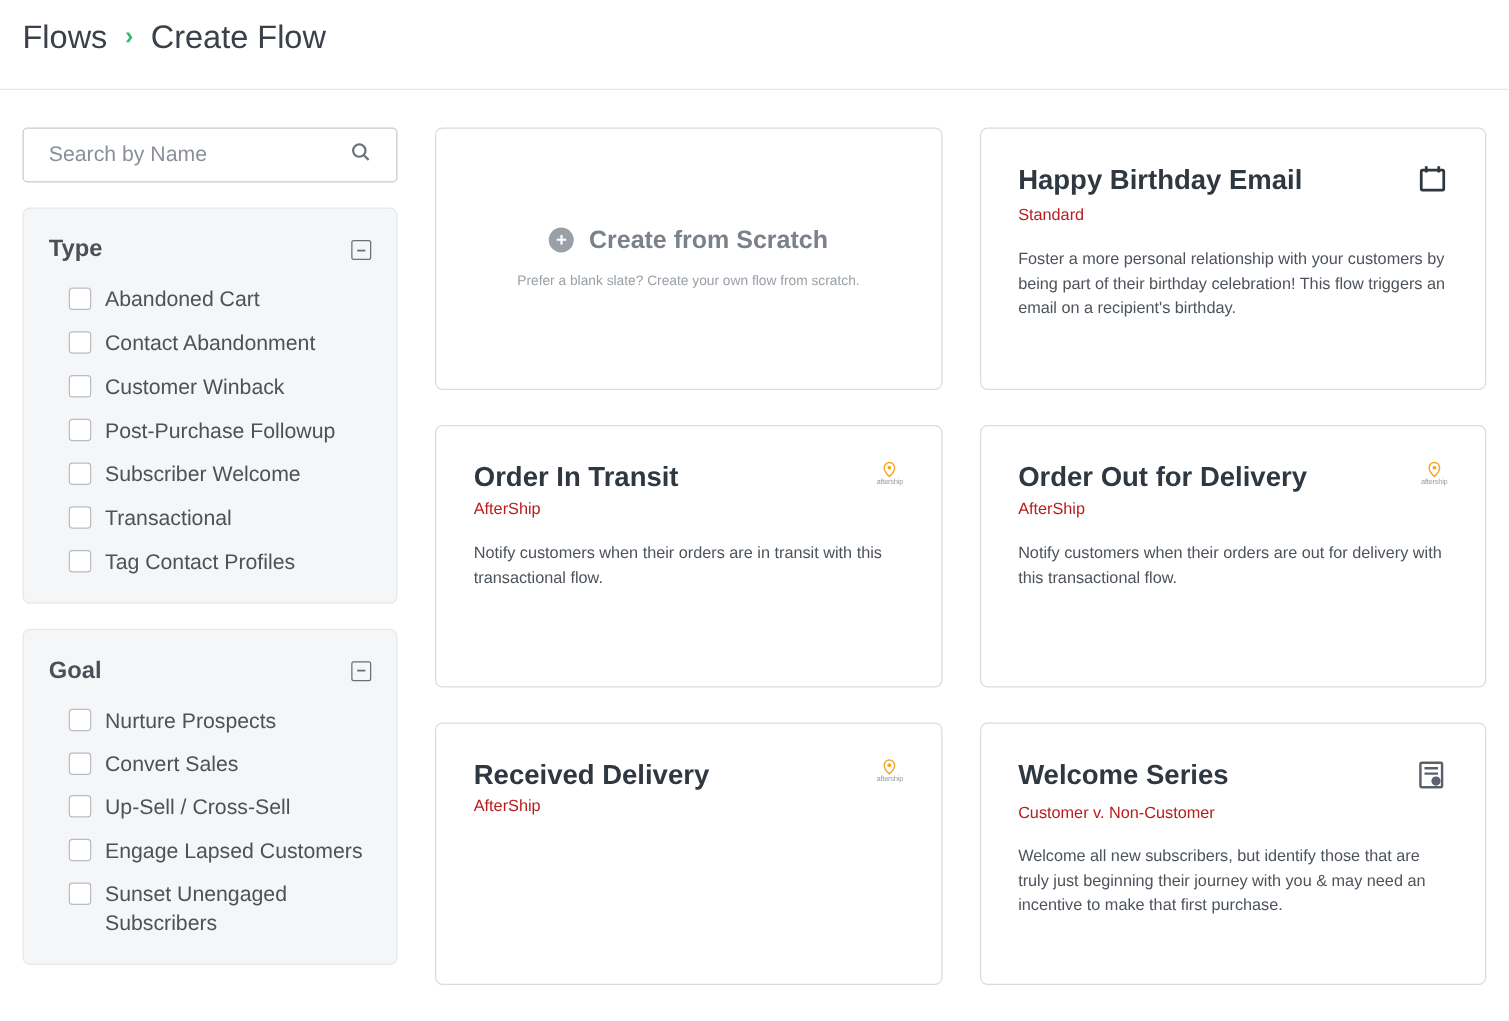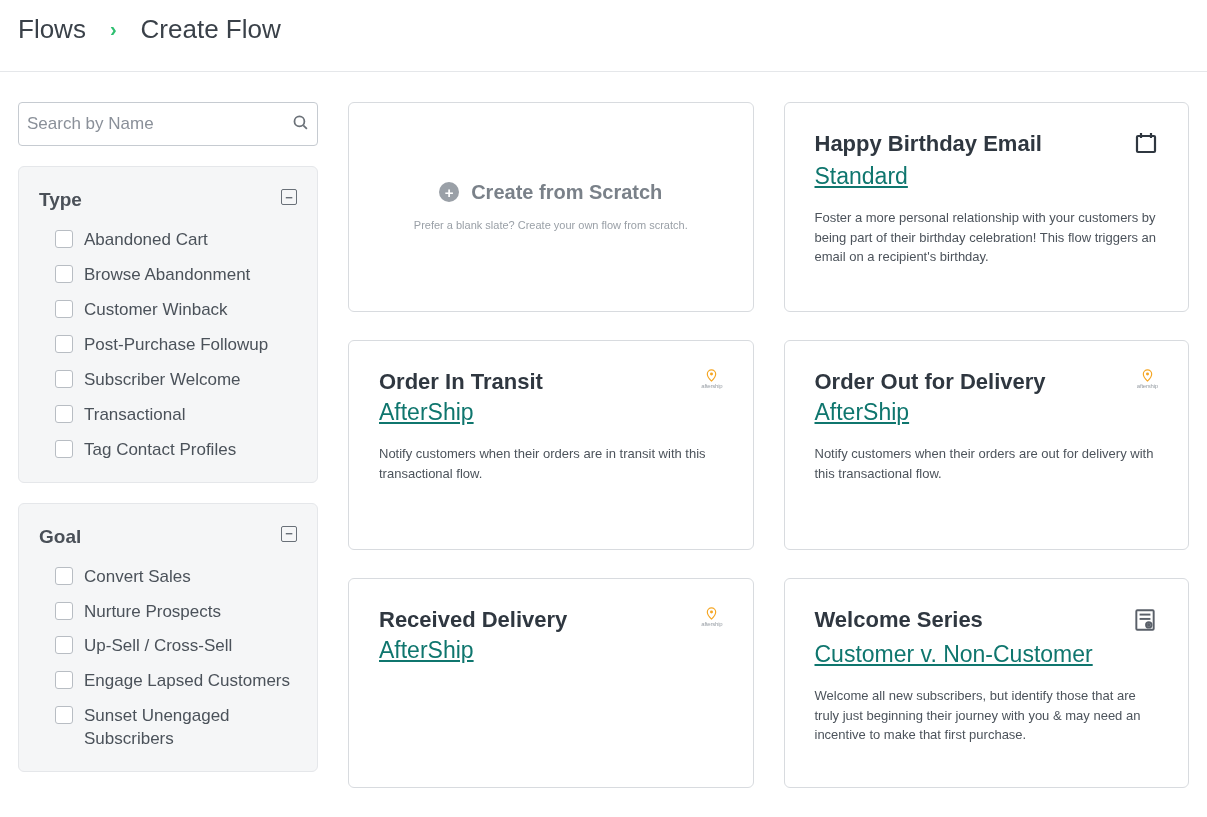--- a/index.html
+++ b/index.html
@@ -11,21 +11,21 @@
   }
   .header {
     padding: 14px 18px 26px 18px;
     border-bottom: 1px solid #e5e7ea;
   }
   .breadcrumb {
     font-size: 26px;
     font-weight: 400;
     display: flex;
     align-items: center;
-    gap: 24px;
+    gap: 14px;
     color: #3a4149;
   }
   .breadcrumb .sep {
     color: #2fbf71;
     font-size: 20px;
     font-weight: 600;
   }
   .main {
     display: flex;
     padding: 30px 18px 0 18px;
@@ -34,21 +34,21 @@
   }
   .sidebar {
     width: 300px;
     flex: 0 0 300px;
   }
   .search-box {
     display: flex;
     align-items: center;
     border: 1px solid #c6cbd1;
     border-radius: 4px;
-    padding: 0 8px;
+    padding: 0 20px;
     height: 44px;
     background: #fff;
     margin-bottom: 20px;
   }
   .search-box input {
     border: none;
     outline: none;
     flex: 1;
     font-size: 17px;
     color: #555;
@@ -59,21 +59,21 @@
   .filter-group {
     background: #f5f6f7;
     border: 1px solid #e5e7ea;
     border-radius: 6px;
     padding: 22px 20px 20px 20px;
     margin-bottom: 20px;
   }
   .filter-header {
     display: flex;
     justify-content: space-between;
-    align-items: flex-start;
+    align-items: center;
     margin-bottom: 18px;
   }
   .filter-header h3 {
     font-size: 19px;
     font-weight: 600;
     color: #4a5058;
   }
   .collapse-icon {
     width: 16px;
     height: 16px;
@@ -164,24 +164,23 @@
     justify-content: space-between;
     align-items: flex-start;
     margin-bottom: 4px;
   }
   .card-title {
     font-size: 22px;
     font-weight: 600;
     color: #2f3740;
   }
   .card-sub {
-    font-size: 23px;
-    color: #0f766e;
+    font-size: 13px;
+    color: #b91c1c;
     margin-bottom: 18px;
-    text-decoration: underline;
   }
   .card-desc {
     font-size: 13px;
     color: #4c535b;
     line-height: 1.5;
   }
   .card-icon {
     color: #2f3740;
     flex-shrink: 0;
     margin-left: 10px;
@@ -233,21 +232,21 @@
         <h3>Type</h3>
         <div class="collapse-icon">−</div>
       </div>
       <div id="type-items">
           <div class="filter-item">
             <div class="checkbox"></div>
             <span>Abandoned Cart</span>
           </div>
           <div class="filter-item">
             <div class="checkbox"></div>
-            <span>Browse Abandonment</span>
+            <span>Contact Abandonment</span>
           </div>
           <div class="filter-item">
             <div class="checkbox"></div>
             <span>Customer Winback</span>
           </div>
           <div class="filter-item">
             <div class="checkbox"></div>
             <span>Post-Purchase Followup</span>
           </div>
           <div class="filter-item">
@@ -266,25 +265,25 @@
     </div>
 
     <div class="filter-group">
       <div class="filter-header">
         <h3>Goal</h3>
         <div class="collapse-icon">−</div>
       </div>
       <div id="goal-items">
           <div class="filter-item">
             <div class="checkbox"></div>
+            <span>Nurture Prospects</span>
+          </div>
+          <div class="filter-item">
+            <div class="checkbox"></div>
             <span>Convert Sales</span>
-          </div>
-          <div class="filter-item">
-            <div class="checkbox"></div>
-            <span>Nurture Prospects</span>
           </div>
           <div class="filter-item">
             <div class="checkbox"></div>
             <span>Up-Sell / Cross-Sell</span>
           </div>
           <div class="filter-item">
             <div class="checkbox"></div>
             <span>Engage Lapsed Customers</span>
           </div>
           <div class="filter-item">

